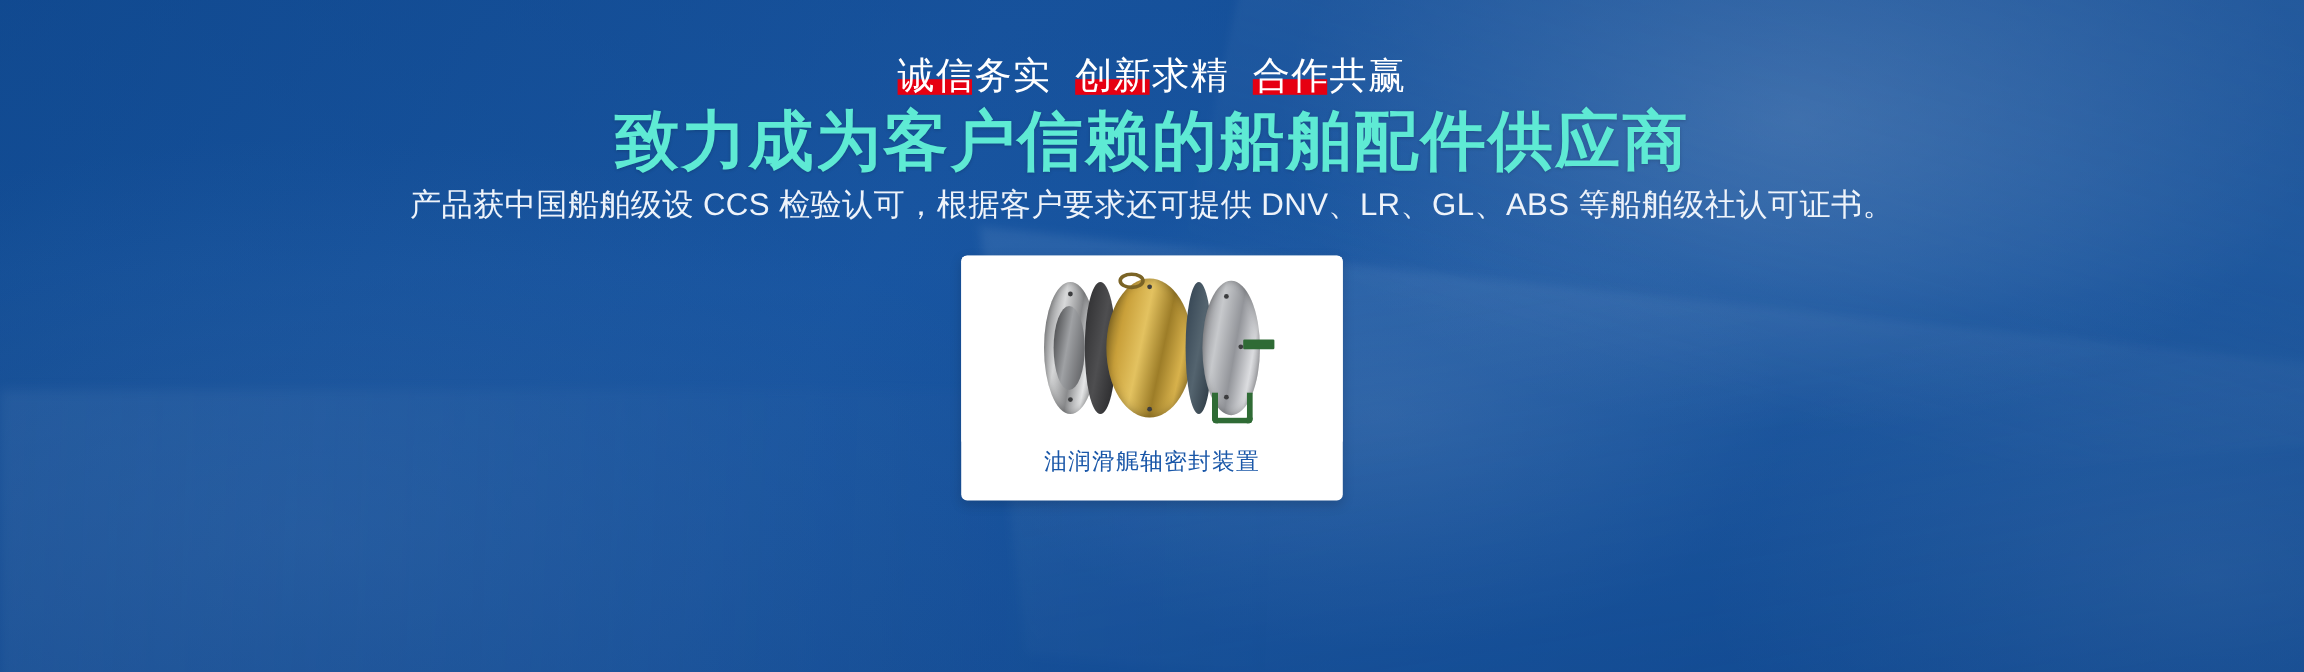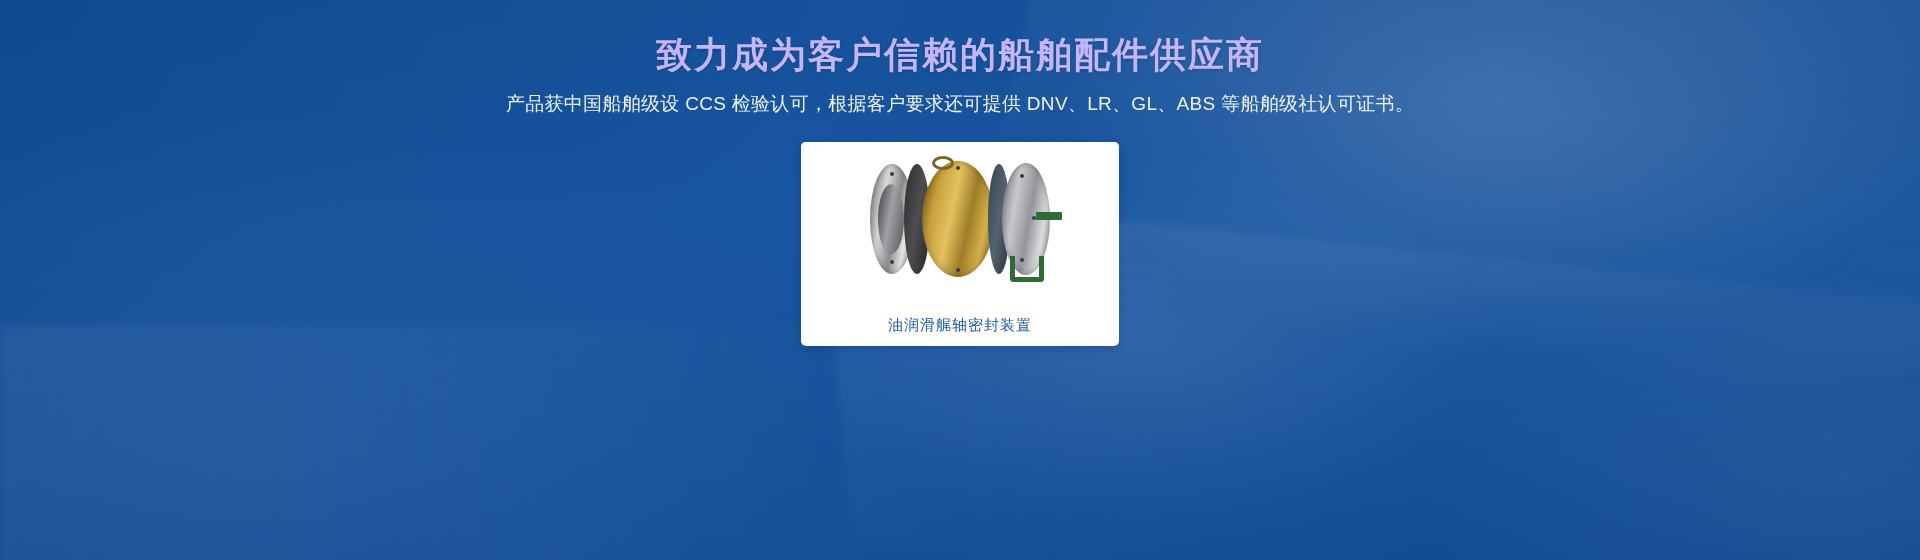--- a/index.html
+++ b/index.html
@@ -81,34 +81,34 @@
     position:absolute;
     left:0; bottom:-1px;
     width:2em; height:13px;
     background:#e60012;
     z-index:-1;
   }
   .tag-phrase span.txt { position:relative; z-index:2; }
 
   
   .headline {
-    margin-top:36px;
-    font-size:36px;
+    margin-top:12px;
+    font-size:54px;
     font-weight:bold;
-    color:#c4b5fd;
+    color:#5eead4;
     letter-spacing:2px;
     line-height:1.05;
     white-space:nowrap;
     text-shadow:0 1px 3px rgba(0,0,0,.18);
   }
 
   
   .subtitle {
-    margin-top:17px;
-    font-size:19px;
+    margin-top:6px;
+    font-size:26px;
     color:#eef3fa;
     letter-spacing:.3px;
     white-space:nowrap;
   }
 
   
   .cards {
     margin-top:25px;
     display:flex;
     gap:55px;
@@ -126,26 +126,26 @@
     overflow:hidden;
   }
   .card-photo {
     width:100%;
     height:155px;
     position:relative;
     background:#ffffff;
     overflow:hidden;
   }
   .card-caption {
-    font-size:15px;
+    font-size:19px;
     color:#1a57a8;
     letter-spacing:1px;
     text-align:left;
     line-height:1;
-    margin-top:20px;
+    margin-top:8px;
   }
 
   
   .p1 { position:absolute; left:50%; top:50%; transform:translate(-50%,-50%); width:200px; height:118px; }
   .p1 .ring {
     position:absolute; top:4px;
     width:44px; height:110px;
     border-radius:50%/50%;
   }
   .p1 .r-steel-l { left:10px; background:linear-gradient(100deg,#6d6e70,#d8d9da 32%,#8a8b8d 56%,#e5e6e7 76%,#7c7d7f); box-shadow:inset 0 0 6px rgba(0,0,0,.35); }
@@ -268,20 +268,34 @@
 <div id="banner">
 
   <div class="bg-photo"></div>
   <div class="bg-hull"></div>
   <div class="bg-hull2"></div>
   <div class="bg-deck"></div>
   <div class="bg-wash"></div>
 
   <div class="content">
 
+    <div class="tagline">
+      <span class="tag-phrase">
+        <span class="hl"></span>
+        <span class="txt">诚信务实</span>
+      </span>
+      <span class="tag-phrase">
+        <span class="hl"></span>
+        <span class="txt">创新求精</span>
+      </span>
+      <span class="tag-phrase">
+        <span class="hl"></span>
+        <span class="txt">合作共赢</span>
+      </span>
+    </div>
 
     <div class="headline">致力成为客户信赖的船舶配件供应商</div>
 
     <div class="subtitle">产品获中国船舶级设 CCS 检验认可，根据客户要求还可提供 DNV、LR、GL、ABS 等船舶级社认可证书。</div>
 
     <div class="cards">
 
       <div class="card">
         <div class="card-photo">
           <div class="p1">

